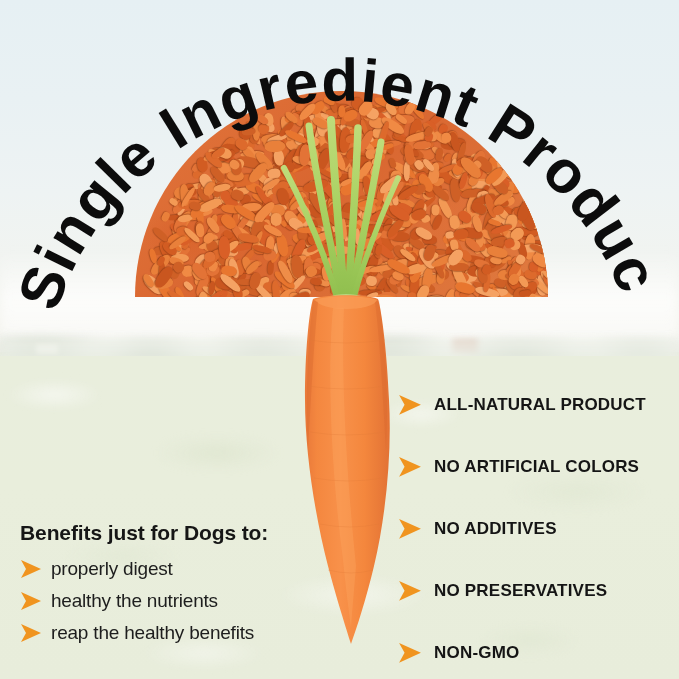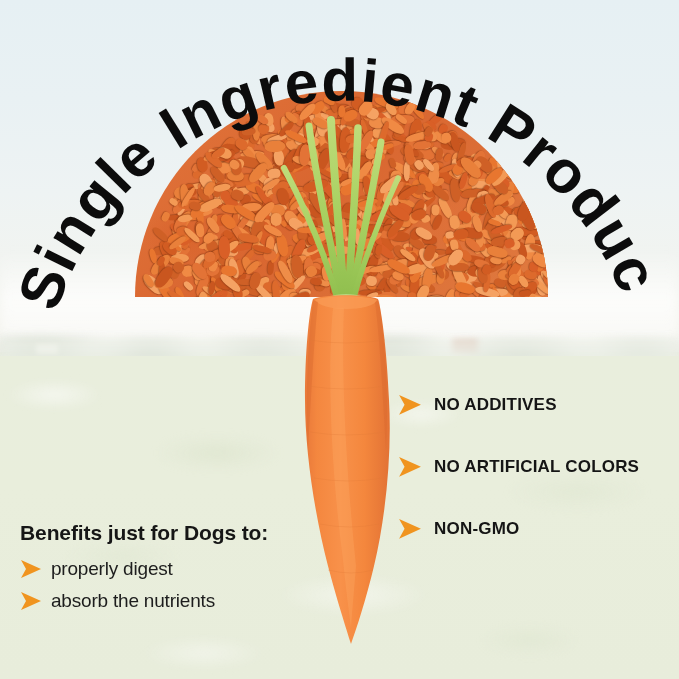--- a/index.html
+++ b/index.html
@@ -1287,38 +1287,56 @@
       <div class="b-row">
         <svg class="arw" width="22" height="18.04" viewBox="0 0 22 18">
           <path d="M1 0 L21 9 L1 18 L6 9 Z" fill="#F0941F"></path>
         </svg>
         <span class="b-txt">properly digest</span>
       </div>
       <div class="b-row">
         <svg class="arw" width="22" height="18.04" viewBox="0 0 22 18">
           <path d="M1 0 L21 9 L1 18 L6 9 Z" fill="#F0941F"></path>
         </svg>
-        <span class="b-txt">absorb the nutrients</span>
+        <span class="b-txt">healthy the nutrients</span>
+      </div>
+      <div class="b-row">
+        <svg class="arw" width="22" height="18.04" viewBox="0 0 22 18">
+          <path d="M1 0 L21 9 L1 18 L6 9 Z" fill="#F0941F"></path>
+        </svg>
+        <span class="b-txt">reap the healthy benefits</span>
       </div>
     </div>
 
   <div class="col-right" id="claims-list">
       <div class="r-row">
         <svg class="arw" width="24" height="19.68" viewBox="0 0 22 18">
           <path d="M1 0 L21 9 L1 18 L6 9 Z" fill="#F0941F"></path>
         </svg>
-        <span class="r-txt">NO ADDITIVES</span>
+        <span class="r-txt">ALL-NATURAL PRODUCT</span>
       </div>
       <div class="r-row">
         <svg class="arw" width="24" height="19.68" viewBox="0 0 22 18">
           <path d="M1 0 L21 9 L1 18 L6 9 Z" fill="#F0941F"></path>
         </svg>
         <span class="r-txt">NO ARTIFICIAL COLORS</span>
       </div>
       <div class="r-row">
         <svg class="arw" width="24" height="19.68" viewBox="0 0 22 18">
           <path d="M1 0 L21 9 L1 18 L6 9 Z" fill="#F0941F"></path>
         </svg>
+        <span class="r-txt">NO ADDITIVES</span>
+      </div>
+      <div class="r-row">
+        <svg class="arw" width="24" height="19.68" viewBox="0 0 22 18">
+          <path d="M1 0 L21 9 L1 18 L6 9 Z" fill="#F0941F"></path>
+        </svg>
+        <span class="r-txt">NO PRESERVATIVES</span>
+      </div>
+      <div class="r-row">
+        <svg class="arw" width="24" height="19.68" viewBox="0 0 22 18">
+          <path d="M1 0 L21 9 L1 18 L6 9 Z" fill="#F0941F"></path>
+        </svg>
         <span class="r-txt">NON-GMO</span>
       </div>
     </div>
 
 </div>
 
 </body></html>

